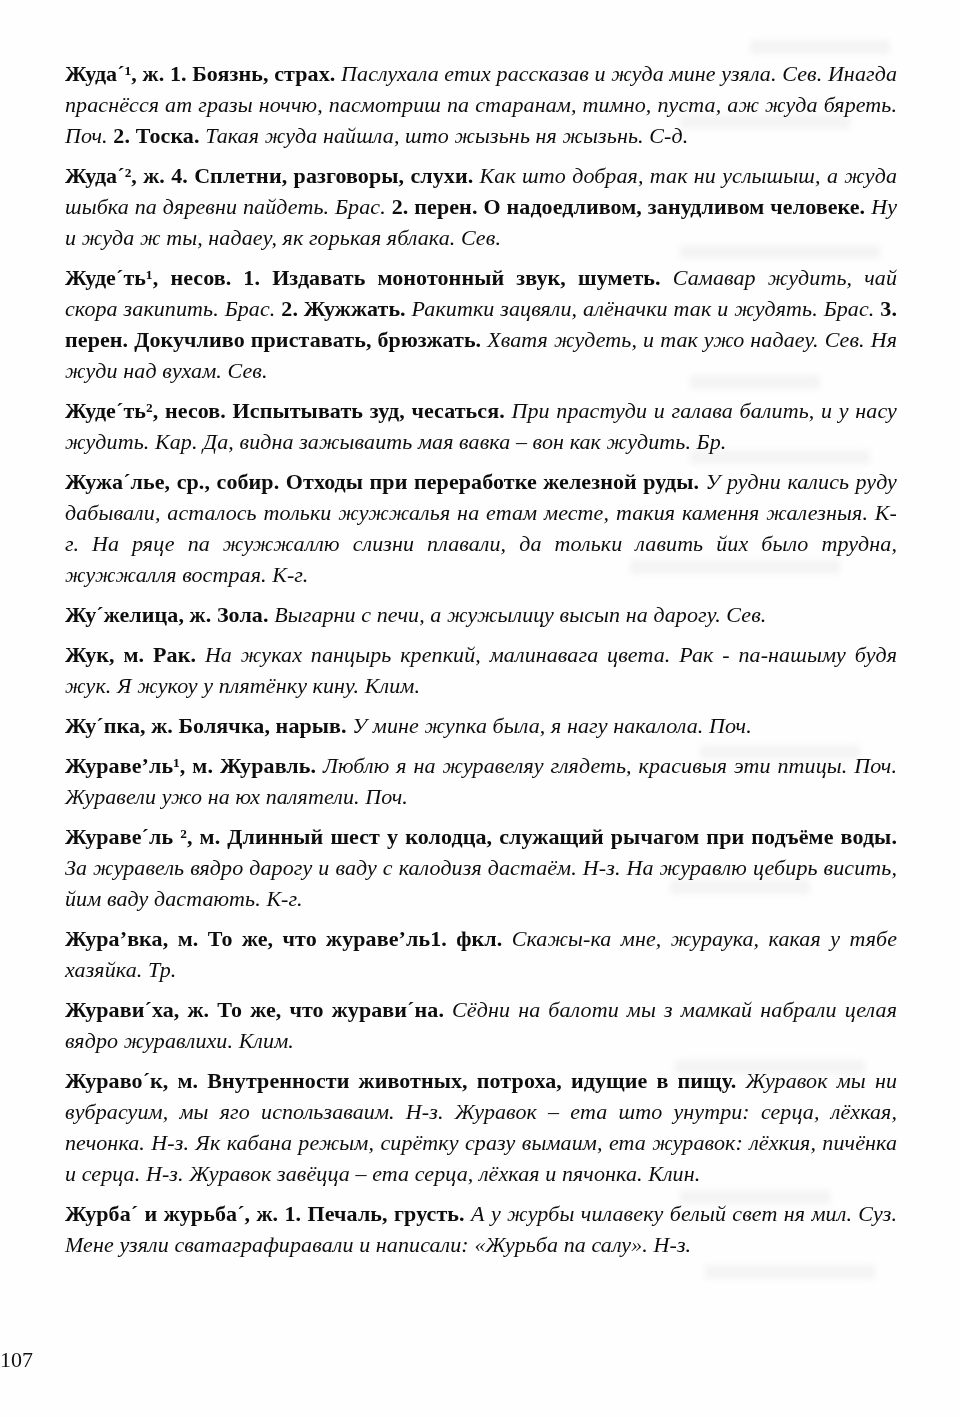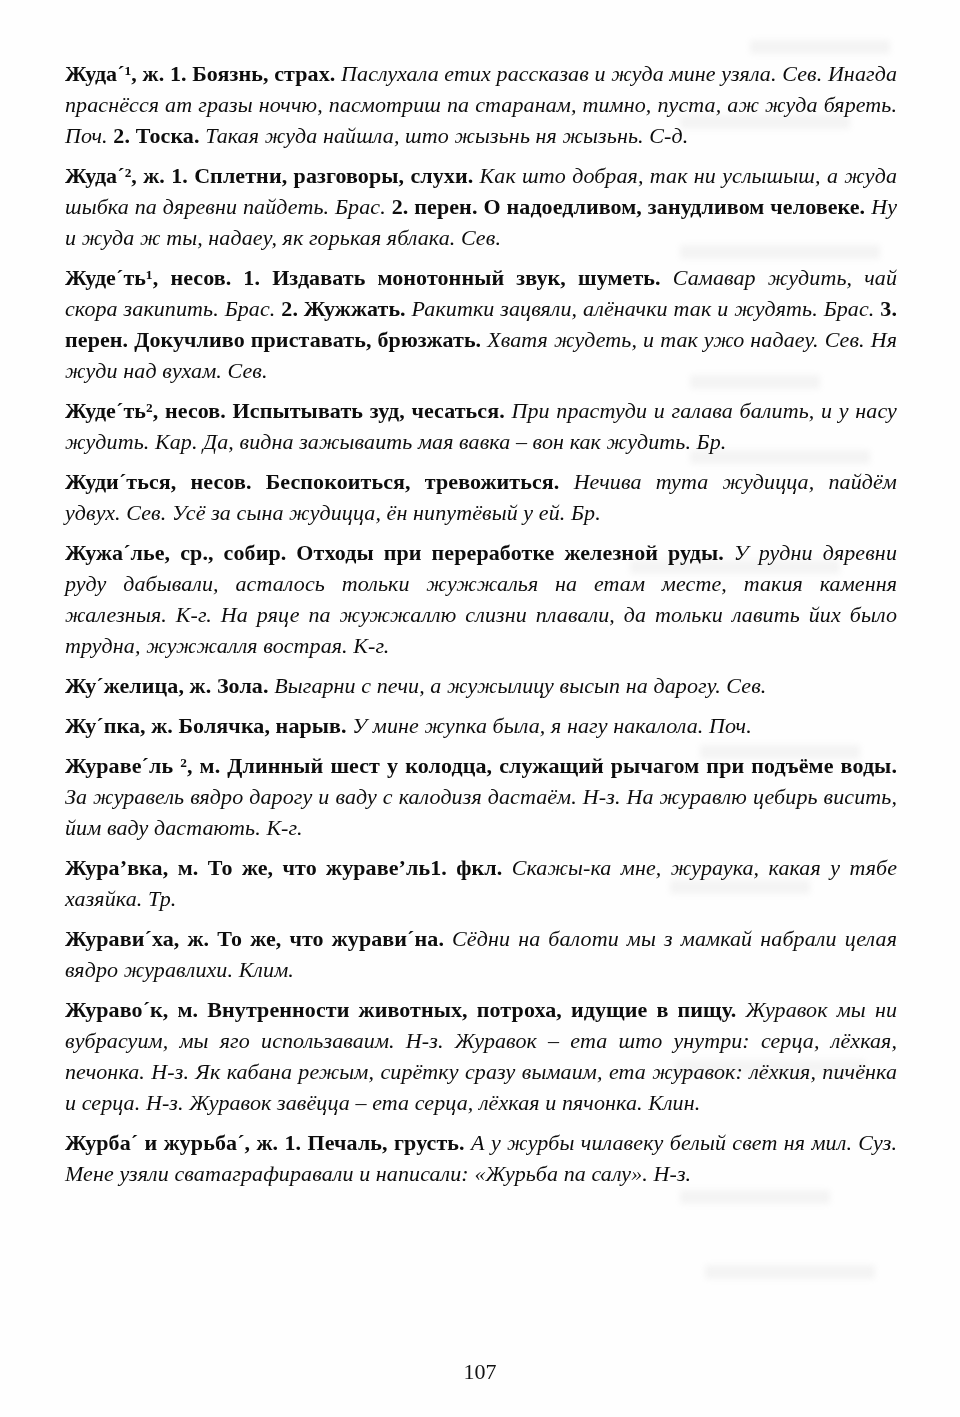--- a/index.html
+++ b/index.html
@@ -28,24 +28,24 @@
     margin: 0 0 9px 0;
     font-size: 22px;
     line-height: 31px;
     text-align: justify;
     letter-spacing: 0.1px;
   }
   .bold   { font-weight: bold; }
   .italic { font-style: italic; }
   .page-number {
     position: absolute;
-    bottom: 32px;
+    bottom: 44px;
     left: 0;
     width: 100%;
-    text-align: center;
+    text-align: left;
     font-size: 22px;
     color: #111;
   }
   
   .bleed {
     position: absolute;
     background: #9a9a9a;
     opacity: 0.10;
     filter: blur(3px);
     border-radius: 3px;
@@ -65,27 +65,28 @@
   <div class="bleed" style="top:560px; right:120px; width:210px; height:14px;"></div>
   <div class="bleed" style="top:745px; right:100px; width:160px; height:14px;"></div>
   <div class="bleed" style="top:880px; right:150px; width:140px; height:14px;"></div>
   <div class="bleed" style="top:1060px; right:95px; width:190px; height:14px;"></div>
   <div class="bleed" style="top:1190px; right:130px; width:150px; height:14px;"></div>
   <div class="bleed" style="top:1265px; right:85px; width:170px; height:14px;"></div>
 
   <main class="content">
 
   <p class="entry"><span class="bold">Жуда´¹, ж. 1. Боязнь, страх. </span><span class="italic">Паслухала етих рассказав и жуда мине узяла. Сев. Инагда праснёсся ат гразы ноччю, пасмотриш па старанам, тимно, пуста, аж жуда бяреть. Поч. </span><span class="bold">2. Тоска. </span><span class="italic">Такая жуда найшла, што жызьнь ня жызьнь. С-д.</span></p>
-      <p class="entry"><span class="bold">Жуда´², ж. 1. Сплетни, разговоры, слухи. </span><span class="italic">Как што добрая, так ни услышыш, а жуда шыбка па дяревни пайдеть. Брас. </span><span class="bold">2. перен. О надоедливом, занудливом человеке. </span><span class="italic">Ну и жуда ж ты, надаеу, як горькая яблака. Сев.</span></p>
+      <p class="entry"><span class="bold">Жуда´², ж. 4. Сплетни, разговоры, слухи. </span><span class="italic">Как што добрая, так ни услышыш, а жуда шыбка па дяревни пайдеть. Брас. </span><span class="bold">2. перен. О надоедливом, занудливом человеке. </span><span class="italic">Ну и жуда ж ты, надаеу, як горькая яблака. Сев.</span></p>
       <p class="entry"><span class="bold">Жуде´ть¹, несов. 1. Издавать монотонный звук, шуметь. </span><span class="italic">Самавар жудить, чай скора закипить. Брас. </span><span class="bold">2. Жужжать. </span><span class="italic">Ракитки зацвяли, алёначки так и жудять. Брас. </span><span class="bold">3. перен. Докучливо приставать, брюзжать. </span><span class="italic">Хватя жудеть, и так ужо надаеу. Сев. Ня жуди над вухам. Сев.</span></p>
       <p class="entry"><span class="bold">Жуде´ть², несов. Испытывать зуд, чесаться. </span><span class="italic">При прастуди и галава балить, и у насу жудить. Кар. Да, видна зажываить мая вавка – вон как жудить. Бр.</span></p>
-      <p class="entry"><span class="bold">Жуди´ться, несов. Беспокоиться, тревожиться. </span><span class="italic">Нечива  тута жудицца, пайдём удвух. Сев. Усё за сына жудицца, ён нипутёвый у ей. Бр.</span></p>
-      <p class="entry"><span class="bold">Жужа´лье, ср., собир. Отходы при переработке железной руды. </span><span class="italic">У рудни дяревни руду дабывали, асталось тольки жужжалья на етам месте, такия камення жалезныя. К-г. На ряце па жужжаллю слизни плавали, да тольки лавить йих было трудна, жужжалля вострая. К-г.</span></p>
+      <p class="entry"><span class="bold">Жужа´лье, ср., собир. Отходы при переработке железной руды. </span><span class="italic">У рудни кались руду дабывали, асталось тольки жужжалья на етам месте, такия камення жалезныя. К-г. На ряце па жужжаллю слизни плавали, да тольки лавить йих было трудна, жужжалля вострая. К-г.</span></p>
       <p class="entry"><span class="bold">Жу´желица, ж. Зола. </span><span class="italic">Выгарни с печи, а жужылицу высып на дарогу. Сев.</span></p>
+      <p class="entry"><span class="bold">Жук, м. Рак. </span><span class="italic">На жуках панцырь крепкий, малинавага цвета. Рак - па-нашыму будя жук. Я жукоу у плятёнку кину. Клим.</span></p>
       <p class="entry"><span class="bold">Жу´пка, ж. Болячка, нарыв. </span><span class="italic">У мине жупка была, я нагу накалола. Поч.</span></p>
+      <p class="entry"><span class="bold">Жураве’ль¹, м. Журавль. </span><span class="italic">Люблю я на журавеляу глядеть, красивыя эти птицы. Поч. Журавели ужо на юх палятели. Поч.</span></p>
       <p class="entry"><span class="bold">Жураве´ль ², м. Длинный шест у колодца, служащий рычагом при подъёме воды. </span><span class="italic">За журавель вядро дарогу и ваду с калодизя дастаём. Н-з. На журавлю цебирь висить, йим ваду дастають. К-г.</span></p>
       <p class="entry"><span class="bold">Жура’вка, м. То же, что жураве’ль1. фкл. </span><span class="italic">Скажы-ка мне, жураука, какая у тябе хазяйка. Тр.</span></p>
       <p class="entry"><span class="bold">Журави´ха, ж. То же, что журави´на. </span><span class="italic">Сёдни на балоти мы з мамкай набрали целая вядро журавлихи. Клим.</span></p>
       <p class="entry"><span class="bold">Жураво´к, м. Внутренности животных, потроха, идущие в пищу. </span><span class="italic">Журавок мы ни вубрасуим, мы яго использаваим. Н-з. Журавок – ета што унутри: серца, лёхкая, печонка. Н-з. Як кабана режым, сирётку сразу вымаим, ета журавок: лёхкия, пичёнка и серца. Н-з. Журавок завёцца – ета серца, лёхкая и пячонка. Клин.</span></p>
       <p class="entry"><span class="bold">Журба´ и журьба´, ж. 1. Печаль, грусть. </span><span class="italic">А у журбы чилавеку белый свет ня мил. Суз. Мене узяли сватаграфиравали и написали: «Журьба па салу». Н-з. </span></p>
     </main>
 
   <div class="page-number">107</div>
 </div>
 

